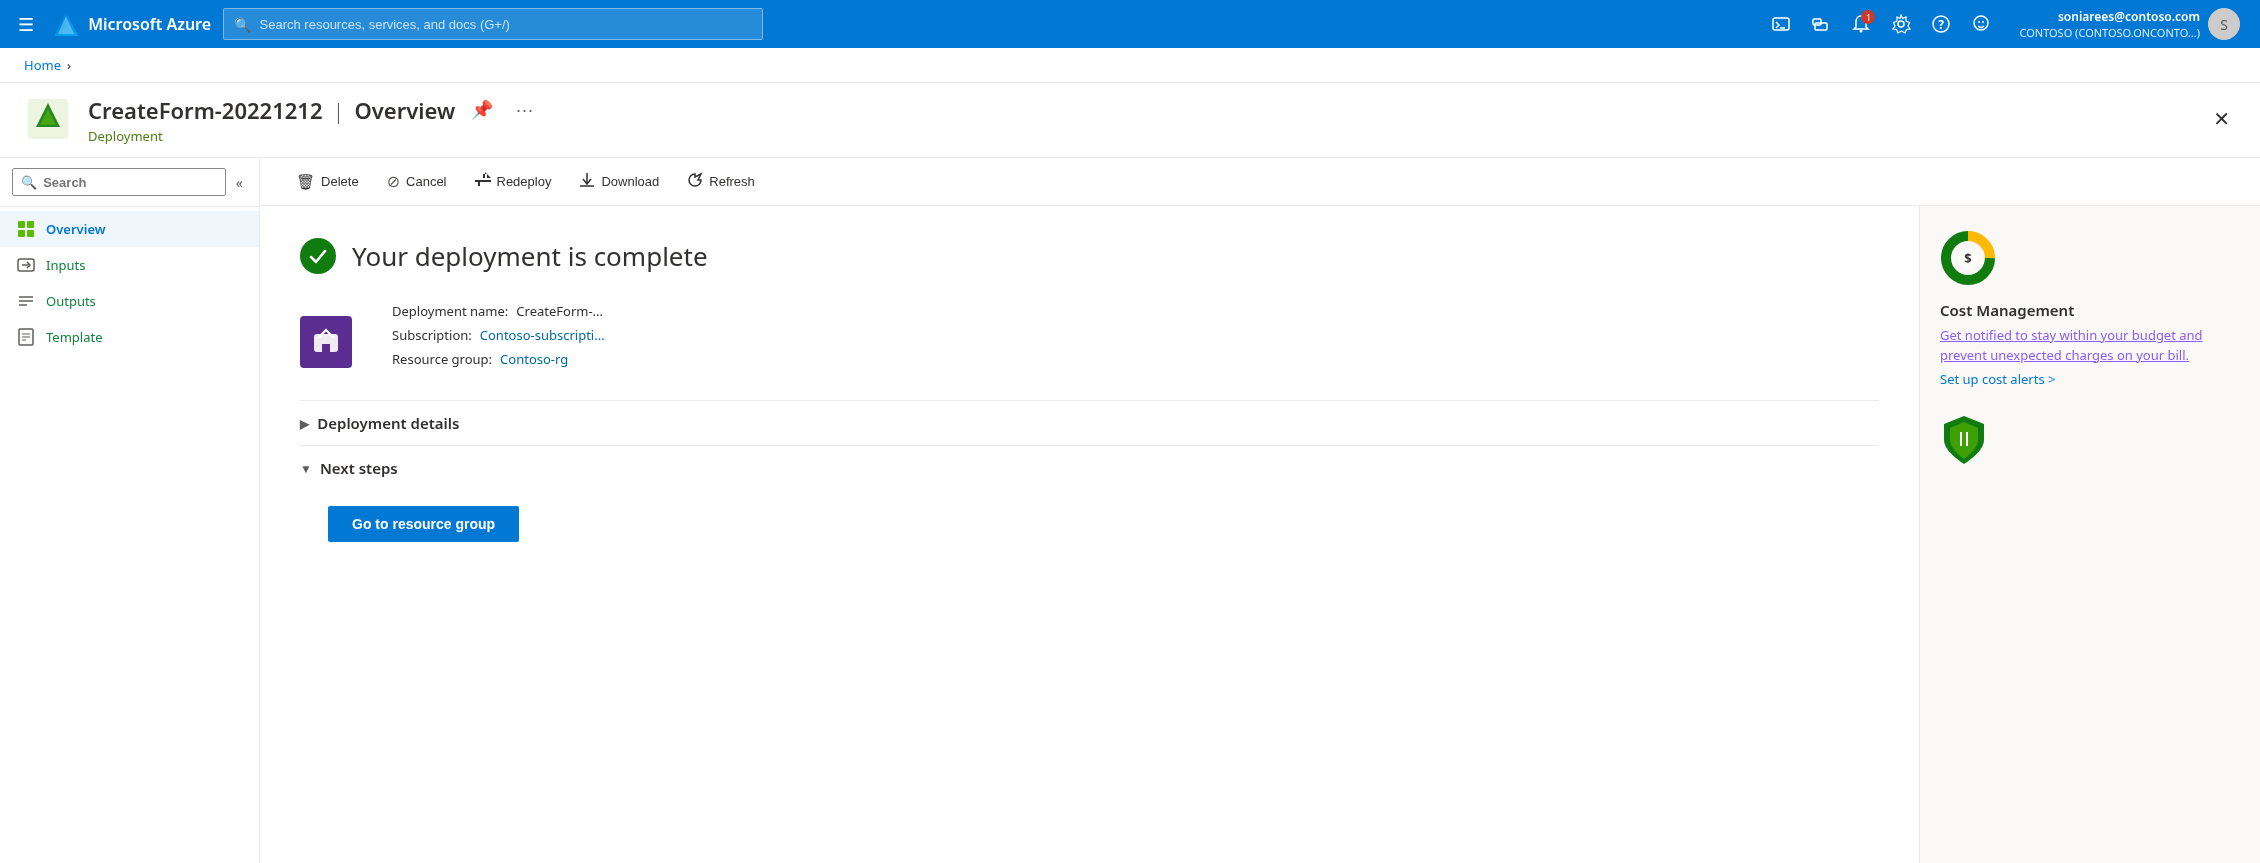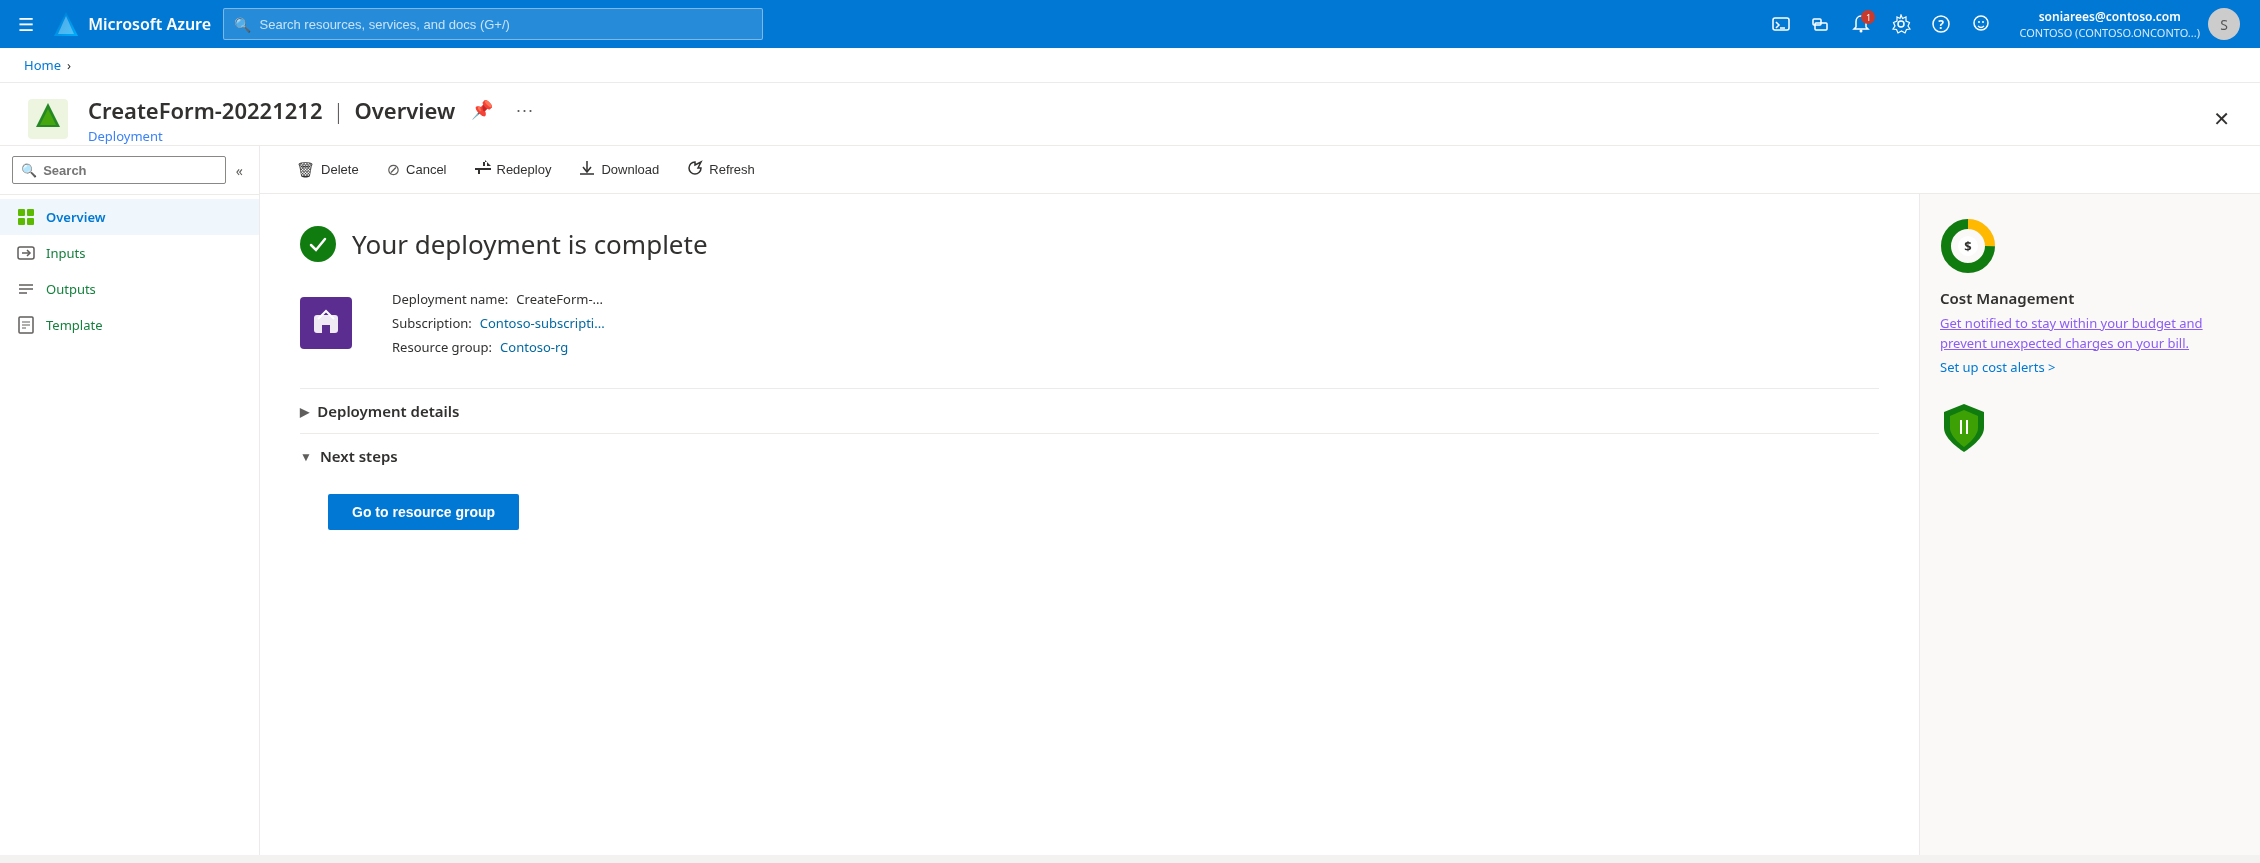--- a/index.html
+++ b/index.html
@@ -87,21 +87,21 @@
       justify-content: center;
     }
     .topbar-user {
       display: flex;
       align-items: center;
       gap: 8px;
       cursor: pointer;
       padding: 4px 8px;
       border-radius: 2px;
     }
-    .topbar-user-info { text-align: center; }
+    .topbar-user-info { text-align: right; }
     .topbar-user-name { font-size: 12px; font-weight: 600; }
     .topbar-user-tenant { font-size: 11px; opacity: 0.85; }
     .topbar-avatar {
       width: 32px;
       height: 32px;
       border-radius: 50%;
       background: #ccc;
       display: flex;
       align-items: center;
       justify-content: center;
@@ -117,21 +117,21 @@
       align-items: center;
       gap: 6px;
       font-size: 13px;
       border-bottom: 1px solid #edebe9;
     }
     .breadcrumb a { color: #0078d4; text-decoration: none; }
 
     
     .page-header {
       background: white;
-      padding: 12px 24px 0 24px;
+      padding: 12px 24px 12px 24px;
       display: flex;
       align-items: flex-start;
       gap: 16px;
       border-bottom: 1px solid #edebe9;
     }
     .page-header-icon {
       width: 48px;
       height: 48px;
       flex-shrink: 0;
     }
@@ -139,21 +139,21 @@
     .page-header-title {
       display: flex;
       align-items: center;
       gap: 10px;
       font-size: 22px;
       font-weight: 600;
       color: #323130;
     }
     .page-header-subtitle {
       font-size: 13px;
-      color: #3b82f6;
+      color: #4d7c0f;
       margin-top: 2px;
     }
     .pin-btn, .more-btn, .close-btn {
       background: none;
       border: none;
       cursor: pointer;
       font-size: 18px;
       color: #605e5c;
       padding: 4px 6px;
       border-radius: 2px;
@@ -295,21 +295,21 @@
       font-size: 26px;
       font-weight: 400;
       color: #323130;
     }
 
     
     .deployment-info {
       display: flex;
       gap: 40px;
       margin-bottom: 32px;
-      align-items: center;
+      align-items: flex-end;
     }
     .deployment-icon-box {
       width: 52px;
       height: 52px;
       background: #5c2d91;
       border-radius: 4px;
       display: flex;
       align-items: center;
       justify-content: center;
       flex-shrink: 0;

